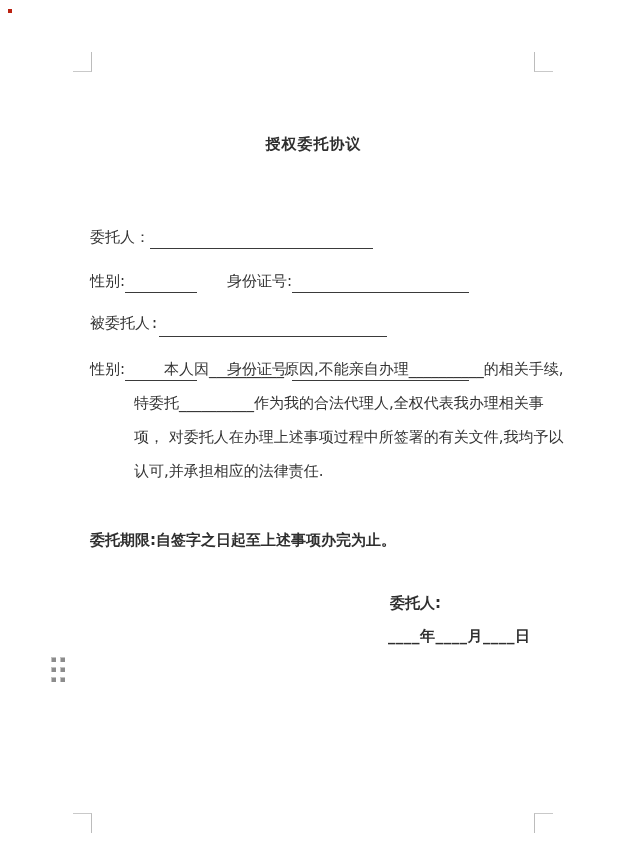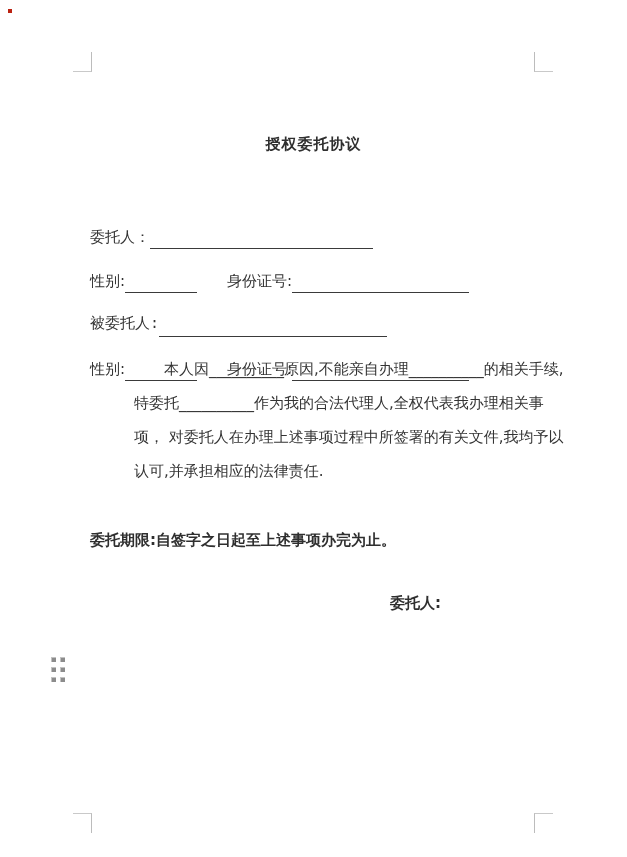--- a/index.html
+++ b/index.html
@@ -115,20 +115,21 @@
   </div>
 
   <p class="paragraph">本人因__________原因,不能亲自办理__________的相关手续,
 特委托__________作为我的合法代理人,全权代表我办理相关事
 项，  对委托人在办理上述事项过程中所签署的有关文件,我均予以
 认可,并承担相应的法律责任.</p>
 
   <div class="term">委托期限:自签字之日起至上述事项办完为止。</div>
 
   <div class="sig-name">委托人:</div>
+  <div class="sig-date">____年____月____日</div>
 
   <div class="dots">
     <span></span>
       <span></span>
     <span></span>
       <span></span>
     <span></span>
       <span></span>
   </div>
 

